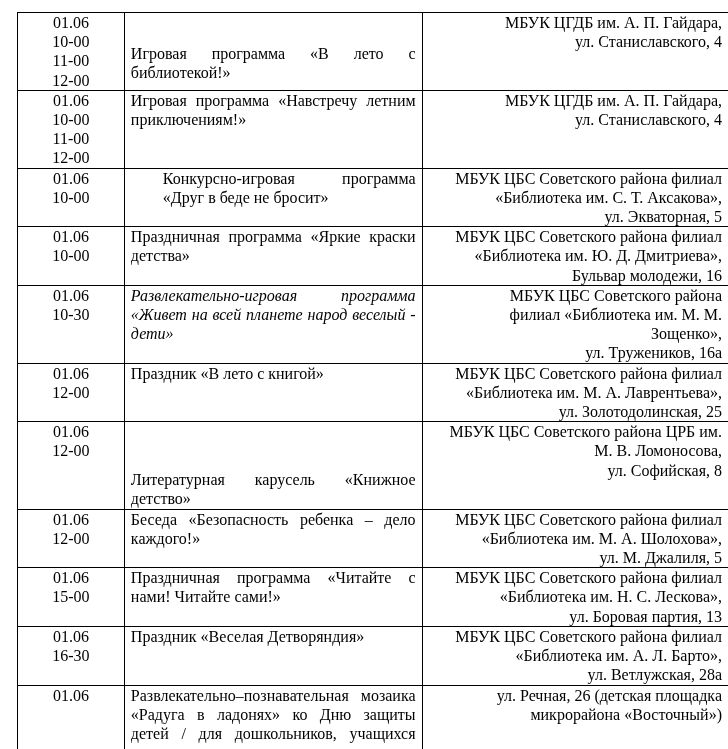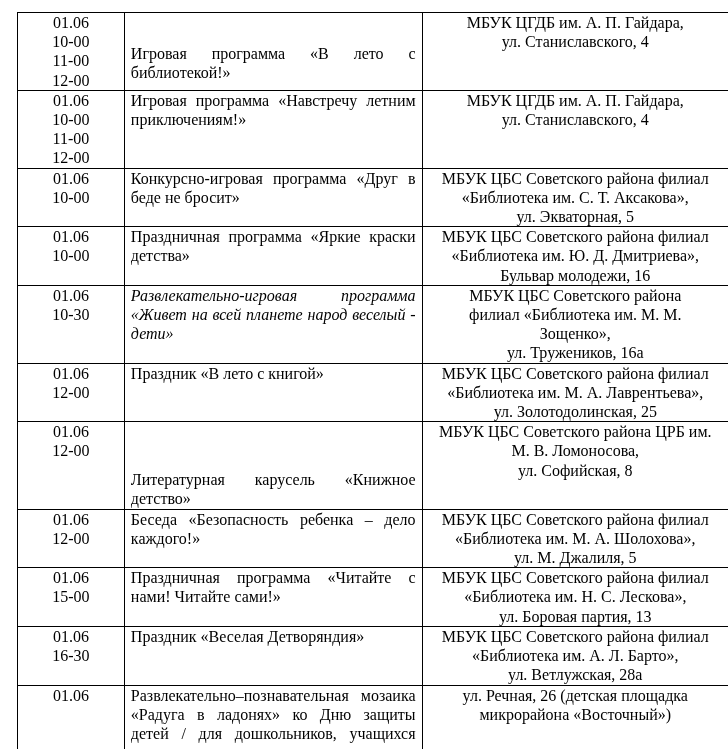--- a/index.html
+++ b/index.html
@@ -27,21 +27,21 @@
     }
     .doc-table td {
       border: 1px solid #000000;
       vertical-align: top;
       padding: 0 6px 0 6px;
       line-height: 19.2px;
       overflow: hidden;
     }
     .col-date { width: 98px; text-align: center; }
     .col-event { width: 273px; text-align: justify; }
-    .col-place { width: 281px; text-align: center; }
+    .col-place { width: 281px; text-align: right; }
     .line { display: block; }
     .event-text { text-align: justify; }
     .clip {
       overflow: hidden;
     }
   </style>
 </head>
 <body>
 
 <table class="doc-table">
@@ -80,21 +80,21 @@
           <span class="line">МБУК ЦГДБ им. А. П. Гайдара,</span>
           <span class="line">ул. Станиславского, 4</span>
         </td>
       </tr>
       <tr style="height: 58px;">
         <td class="col-date">
           <span class="line">01.06</span>
           <span class="line">10-00</span>
         </td>
         <td class="col-event">
-          <div class="event-text clip" style="max-height: 57px;">Конкурсно-игровая программа «Друг в беде не бросит»</div>
+          <div class="event-text clip" style="max-height: 57px; margin-left: 32px;">Конкурсно-игровая программа «Друг в беде не бросит»</div>
         </td>
         <td class="col-place">
           <span class="line">МБУК ЦБС Советского района филиал</span>
           <span class="line">«Библиотека им. С. Т. Аксакова»,</span>
           <span class="line">ул. Экваторная, 5</span>
         </td>
       </tr>
       <tr style="height: 58px;">
         <td class="col-date">
           <span class="line">01.06</span>

